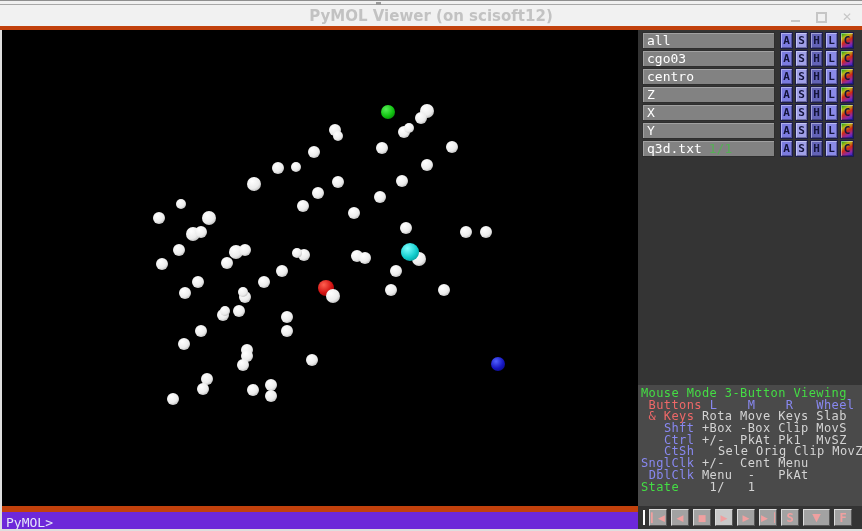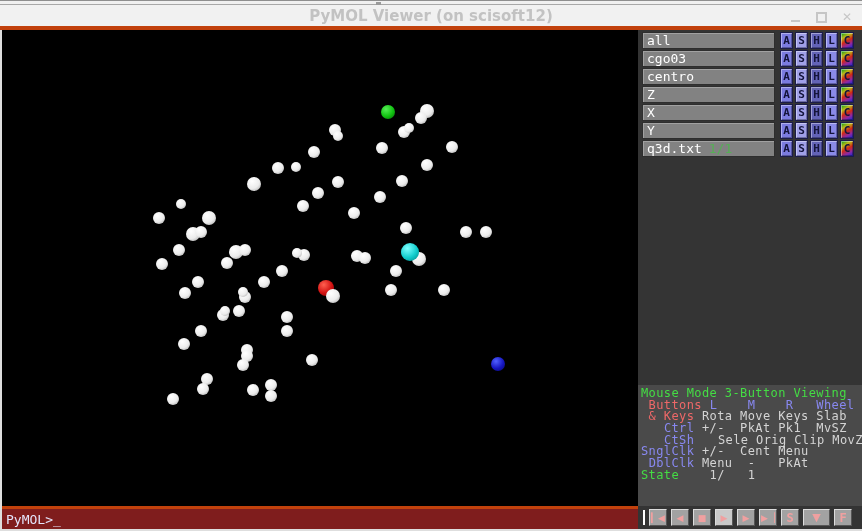--- a/index.html
+++ b/index.html
@@ -33,22 +33,22 @@
   .ostate{color:#55b055;margin-left:7px;}
   .btn{width:13px;height:17px;margin-left:2px;border:1px solid #1c1c4a;box-sizing:border-box;
        font-size:11px;font-weight:bold;color:#14143c;display:flex;align-items:center;
        justify-content:center;box-shadow:inset 1px 1px 0 rgba(255,255,255,.4),inset -1px -1px 0 rgba(0,0,0,.3);}
   .btn-C{width:14px;background:linear-gradient(150deg,#18a018 4%,#b8b818 28%,#d22818 52%,#8828a8 76%,#2828c8 96%);}
   
   .mouse-block{position:absolute;left:0;top:355px;width:224px;height:121px;background:#4a4a4a;
                padding:3px 0 0 3px;box-sizing:border-box;}
   .mline{white-space:pre;font-size:12px;letter-spacing:0.4px;line-height:11.7px;height:11.7px;}
   
-  .command{position:absolute;left:2px;top:506px;width:636px;height:23px;background:#7f1d1d;
-           border-top:3px solid #c2410c;color:#e4e4fa;font-size:13px;line-height:21px;
+  .command{position:absolute;left:2px;top:506px;width:636px;height:23px;background:#6d28d9;
+           border-top:6px solid #c2410c;color:#e4e4fa;font-size:13px;line-height:21px;
            padding-left:4px;box-sizing:border-box;}
   .playback{position:absolute;left:638px;top:506px;width:224px;height:23px;background:#343434;
             display:flex;align-items:center;}
   .grip{width:2px;height:15px;background:#fff;margin-left:5px;}
   .pb{height:17px;width:18px;margin-left:4px;background:#a2a2a2;box-sizing:border-box;
       border-top:1px solid #dcdcdc;border-left:1px solid #dcdcdc;
       border-right:1px solid #565656;border-bottom:1px solid #565656;
       color:#f0a0a0;font-size:9px;font-weight:bold;display:flex;align-items:center;
       justify-content:center;font-family:"DejaVu Sans","Liberation Sans",sans-serif;white-space:nowrap;}
   .pb.active{background:#c9c9c9;}
@@ -201,20 +201,21 @@
           <div class="btn btn-S" style="background: rgb(160, 160, 232);">S</div>
           <div class="btn btn-H" style="background: rgb(99, 99, 184);">H</div>
           <div class="btn btn-L" style="background: rgb(138, 138, 232);">L</div>
           <div class="btn btn-C">C</div>
         </div>
       </div>
     <div class="mouse-block">
         <div class="mline"><span style="color: rgb(68, 221, 68);">Mouse Mode 3-Button Viewing</span></div>
         <div class="mline"><span style="color: rgb(238, 104, 104); text-align: center;"> Buttons </span><span style="color: rgb(136, 136, 240);">L    M    R   Wheel</span></div>
         <div class="mline"><span style="color: rgb(238, 104, 104);"> &amp; Keys </span><span style="color: rgb(212, 212, 212);">Rota Move Keys Slab</span></div>
+        <div class="mline"><span style="color: rgb(212, 212, 212);">   </span><span style="color: rgb(136, 136, 240);">Shft</span><span style="color: rgb(212, 212, 212);"> +Box -Box Clip MovS</span></div>
         <div class="mline"><span style="color: rgb(212, 212, 212);">   </span><span style="color: rgb(136, 136, 240);">Ctrl</span><span style="color: rgb(212, 212, 212);"> +/-  PkAt Pk1  MvSZ</span></div>
         <div class="mline"><span style="color: rgb(212, 212, 212);">   </span><span style="color: rgb(136, 136, 240);">CtSh</span><span style="color: rgb(212, 212, 212); padding-left: 16px;"> Sele Orig Clip MovZ</span></div>
         <div class="mline"><span style="color: rgb(136, 136, 240);">SnglClk</span><span style="color: rgb(212, 212, 212);"> +/-  Cent Menu</span></div>
         <div class="mline"><span style="color: rgb(212, 212, 212);"> </span><span style="color: rgb(136, 136, 240);">DblClk</span><span style="color: rgb(212, 212, 212);"> Menu  -   PkAt</span></div>
         <div class="mline"><span style="color: rgb(68, 221, 68);">State</span><span style="color: rgb(212, 212, 212);">    1/   1</span></div>
       </div>
   </div>
 
   <div class="command"><span>PyMOL&gt;</span><span>_</span></div>
 

